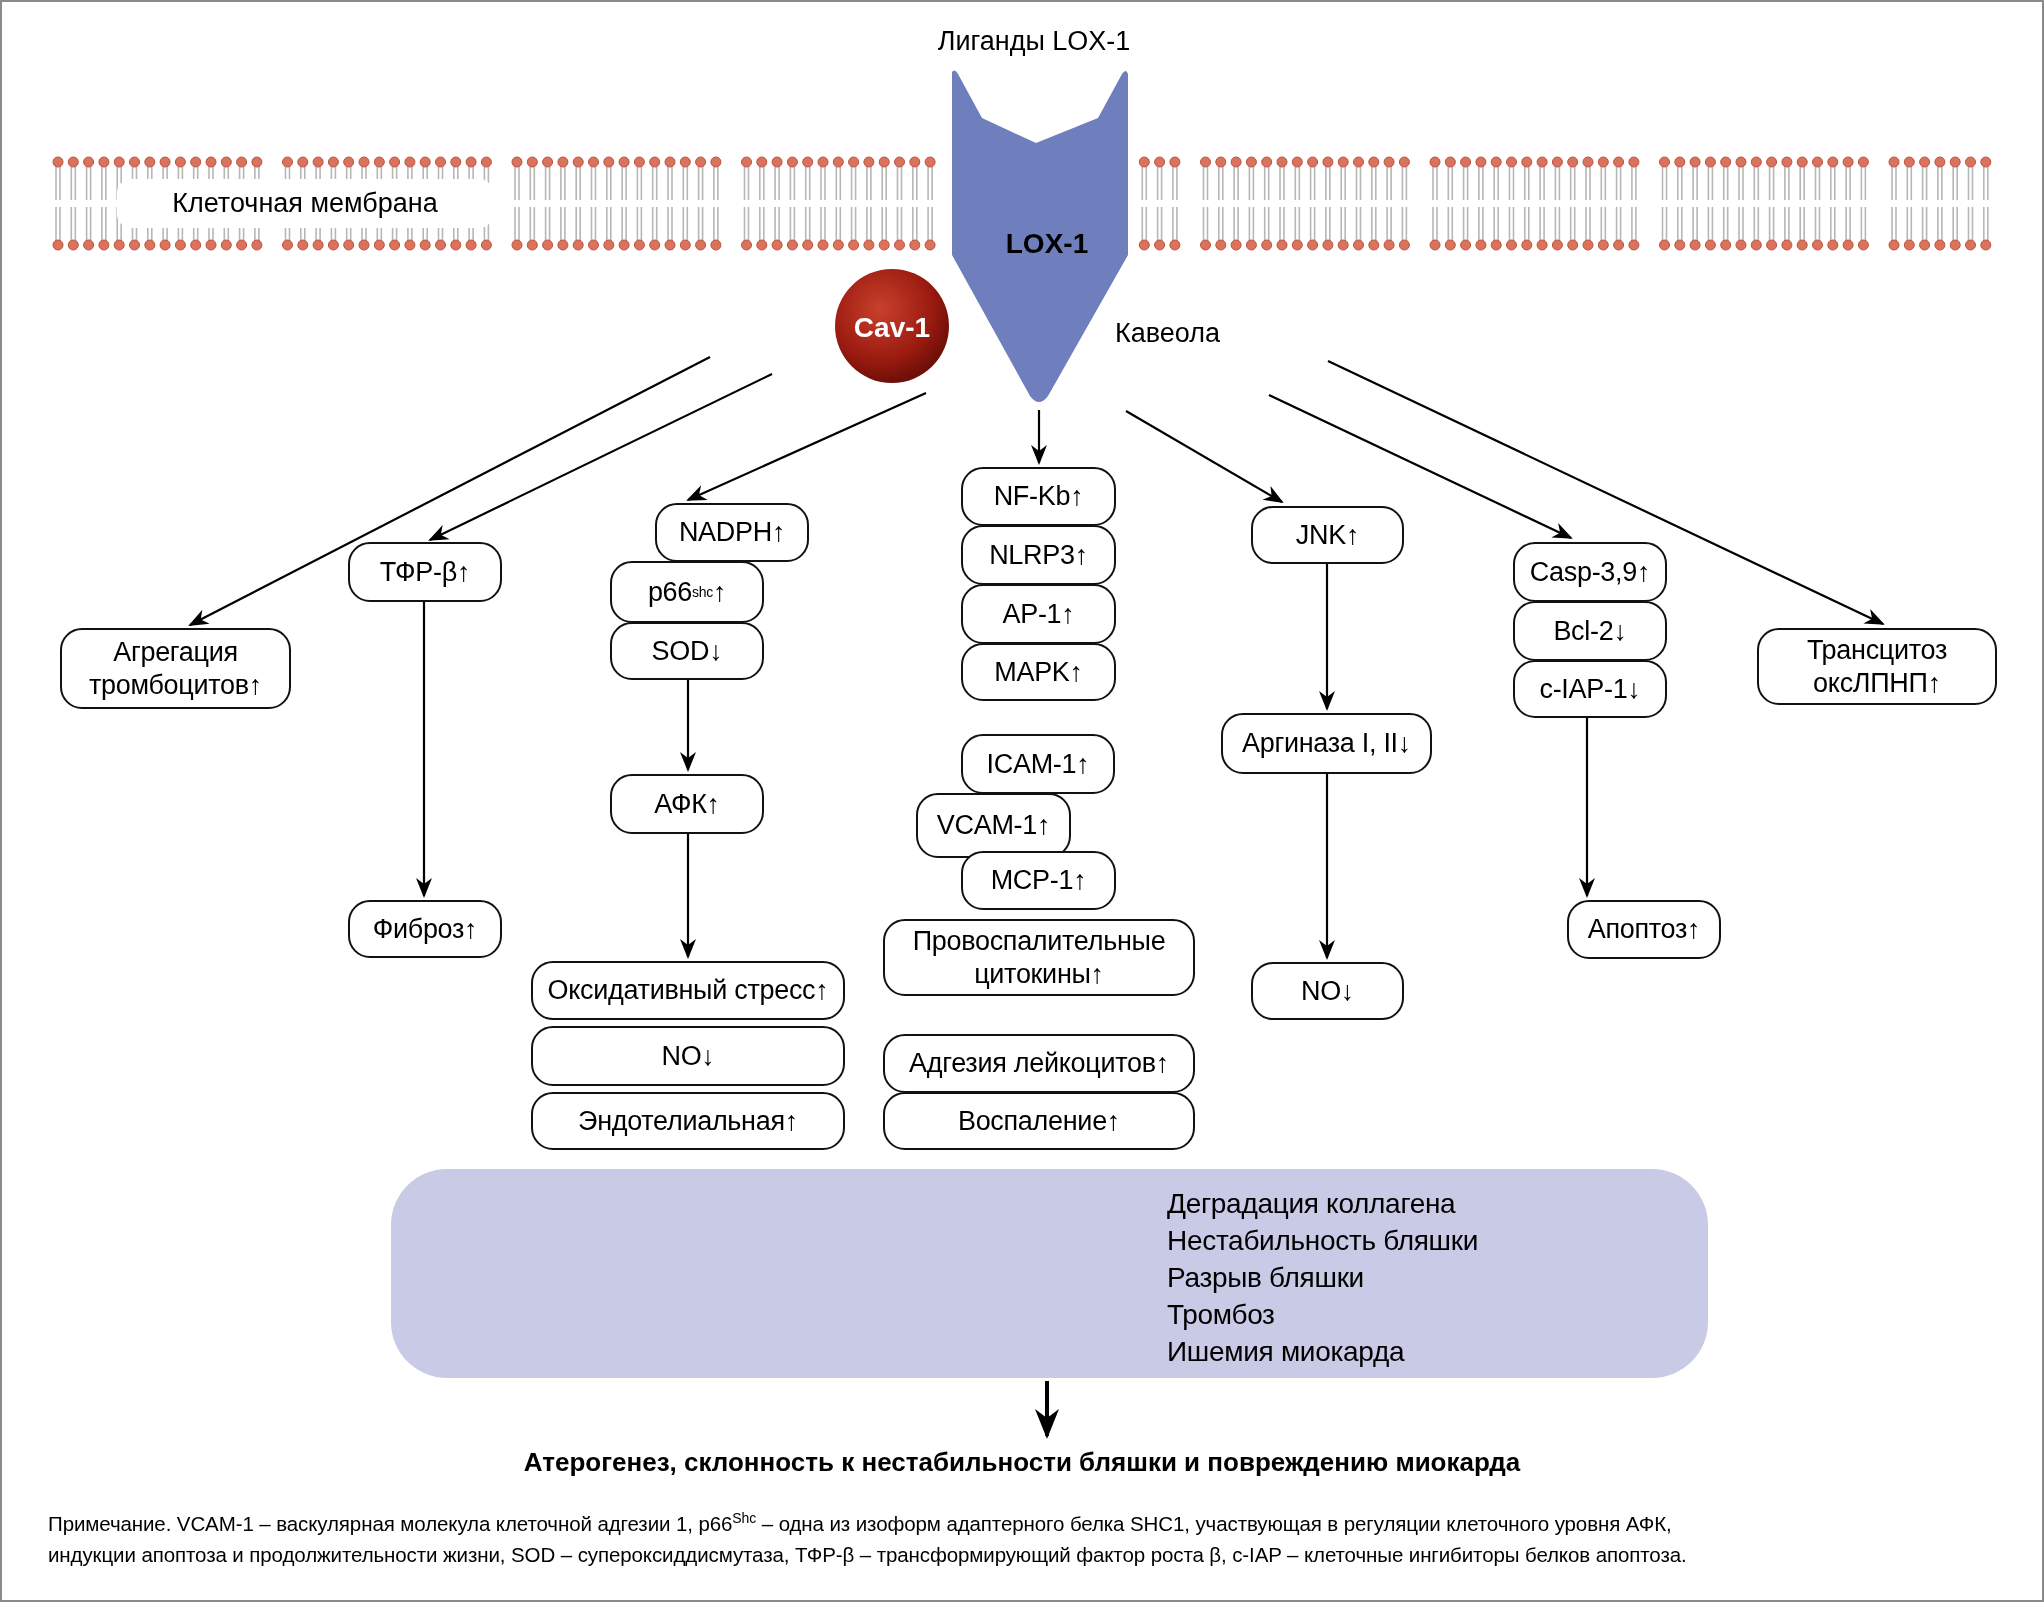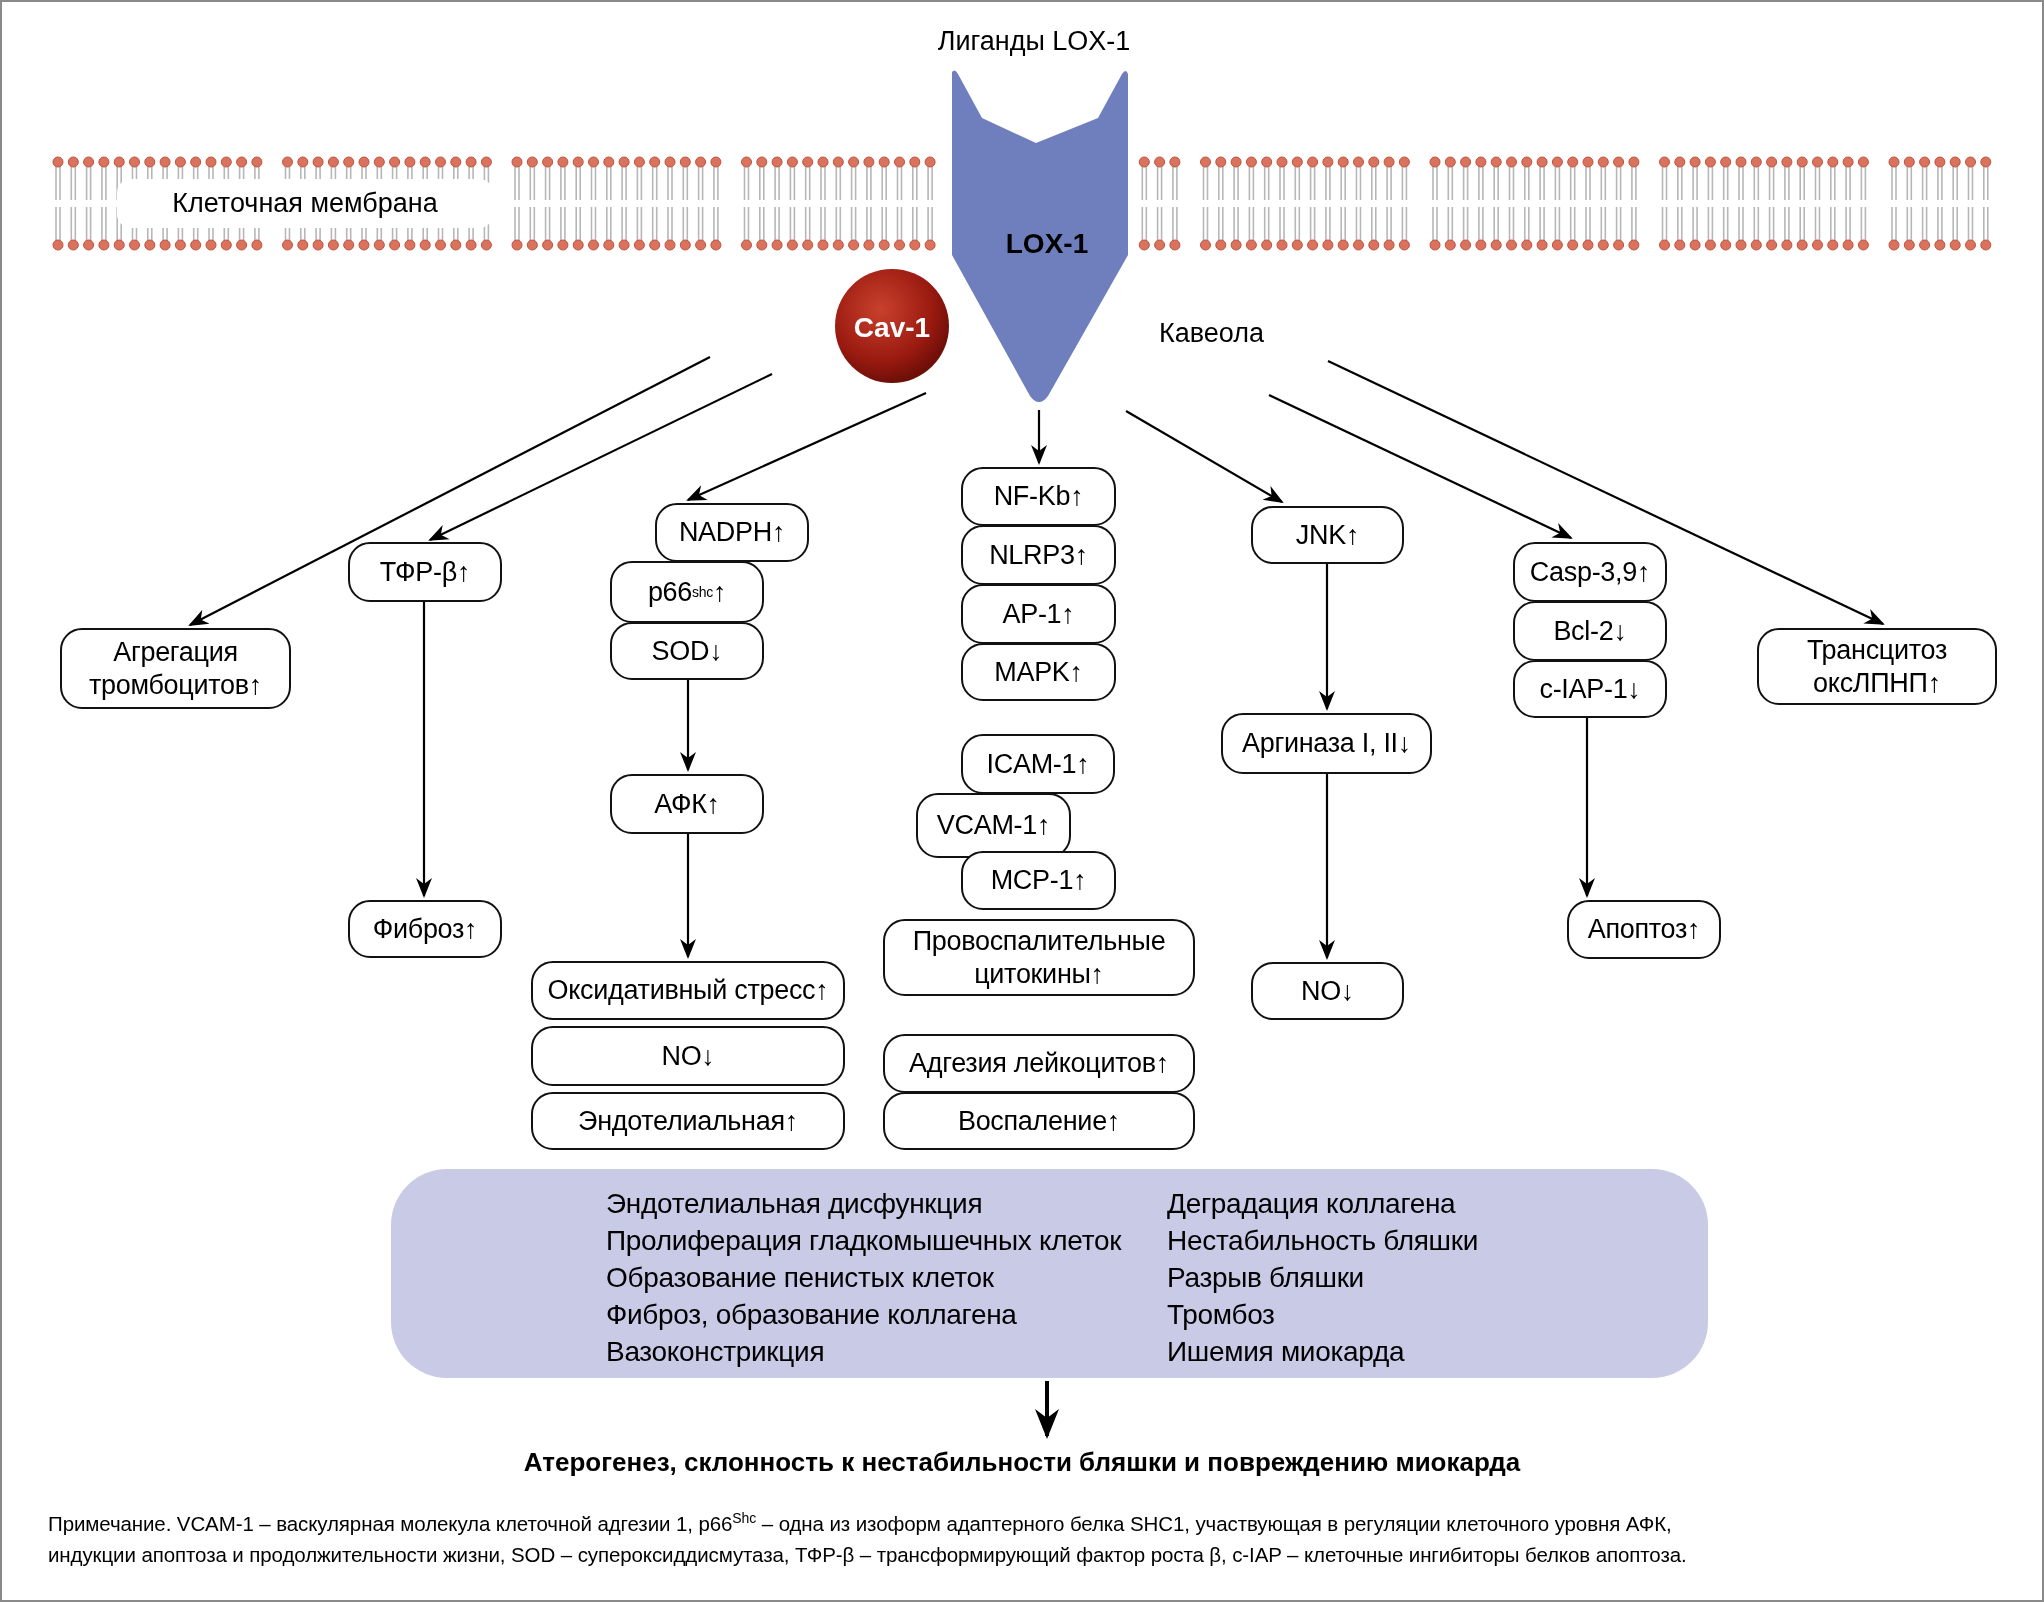--- a/index.html
+++ b/index.html
@@ -489,21 +489,21 @@
     <line x1="688" y1="834" x2="688" y2="957" marker-end="url(#ah)"></line>
     <line x1="1327" y1="564" x2="1327" y2="709" marker-end="url(#ah)"></line>
     <line x1="1327" y1="774" x2="1327" y2="958" marker-end="url(#ah)"></line>
     <line x1="1587" y1="718" x2="1587" y2="896" marker-end="url(#ah)"></line>
     <line x1="1047" y1="1381" x2="1047" y2="1436" stroke-width="4" marker-end="url(#ahBig)"></line>
   </g>
 </svg>
 
 <div class="lbl" style="left:934px;top:26px;width:200px;text-align:center;font-size:27px;">Лиганды LOX-1</div>
 <div id="membrane-label">Клеточная мембрана</div>
-<div class="lbl" style="left:1115px;top:318px;font-size:27px;margin-left:44px;">Кавеола</div>
+<div class="lbl" style="left:1115px;top:318px;font-size:27px;">Кавеола</div>
 
 <div class="node" style="left:60px;top:628px;width:231px;height:81px;flex-direction:column;">
   <span>Агрегация</span>
   <span>тромбоцитов↑</span>
 </div>
 
 <div class="node" style="left:348px;top:542px;width:154px;height:60px;">ТФР-β↑</div>
 <div class="node" style="left:348px;top:900px;width:154px;height:58px;">Фиброз↑</div>
 
 <div class="node" style="left:610px;top:503px;width:154px;height:59px;margin-left:45px;">
@@ -546,27 +546,20 @@
 <div class="node" style="left:1513px;top:601px;width:154px;height:60px;">Bcl-2↓</div>
 <div class="node" style="left:1513px;top:660px;width:154px;height:58px;">c-IAP-1↓</div>
 <div class="node" style="left:1567px;top:900px;width:154px;height:59px;">Апоптоз↑</div>
 
 <div class="node" style="left:1757px;top:628px;width:240px;height:77px;flex-direction:column;">
   <span>Трансцитоз</span>
   <span>оксЛПНП↑</span>
 </div>
 
 <div id="outcome">
-  <div class="col" style="left:215px;">
-    <div>Эндотелиальная дисфункция</div>
-    <div>Пролиферация гладкомышечных клеток</div>
-    <div>Образование пенистых клеток</div>
-    <div>Фиброз, образование коллагена</div>
-    <div>Вазоконстрикция</div>
-  </div>
   <div class="col" style="left:776px;">
     <div>Деградация коллагена</div>
     <div>Нестабильность бляшки</div>
     <div>Разрыв бляшки</div>
     <div>Тромбоз</div>
     <div>Ишемия миокарда</div>
   </div>
 </div>
 
 <div id="title">Атерогенез, склонность к нестабильности бляшки и повреждению миокарда</div>

